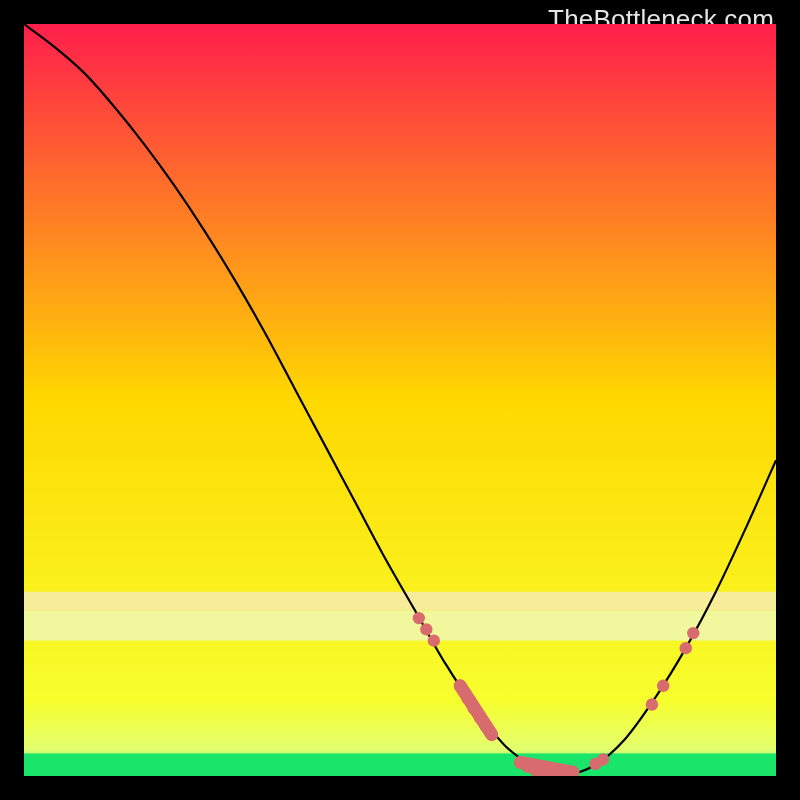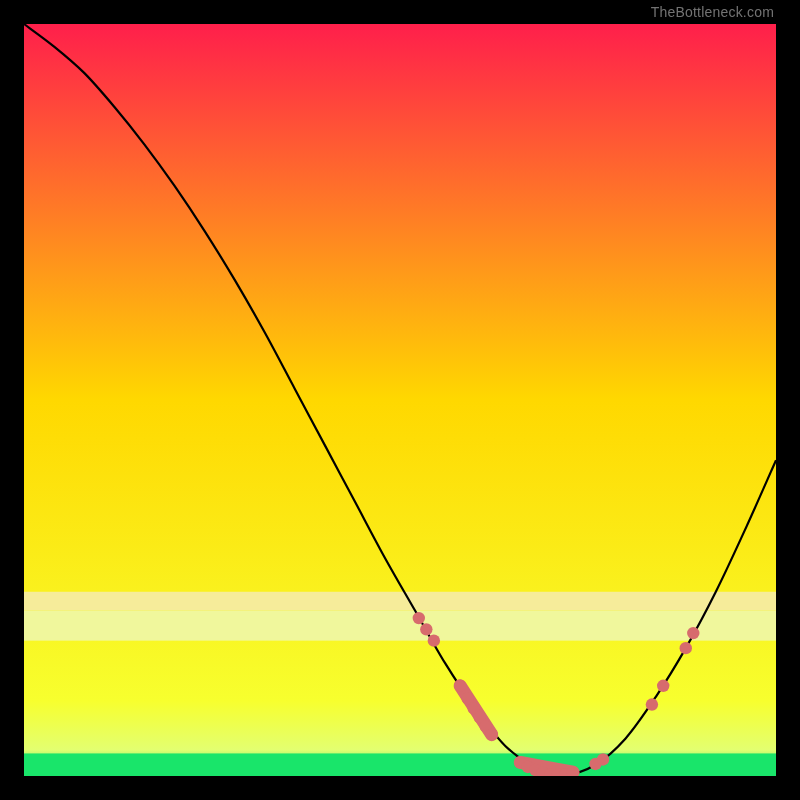--- a/index.html
+++ b/index.html
@@ -23,22 +23,22 @@
     position: absolute;
     left: 0;
     top: 0;
     width: 752px;
     height: 752px;
   }
   .watermark {
     position: absolute;
     top: 4px;
     right: 26px;
-    color: #737373;
-    font-size: 14px;
+    color: #e5e5e5;
+    font-size: 26px;
     font-weight: 500;
     letter-spacing: 0.2px;
     user-select: none;
   }
   svg { display: block; }
 </style>
 </head>
 <body>
 
 <div class="watermark">TheBottleneck.com</div>

